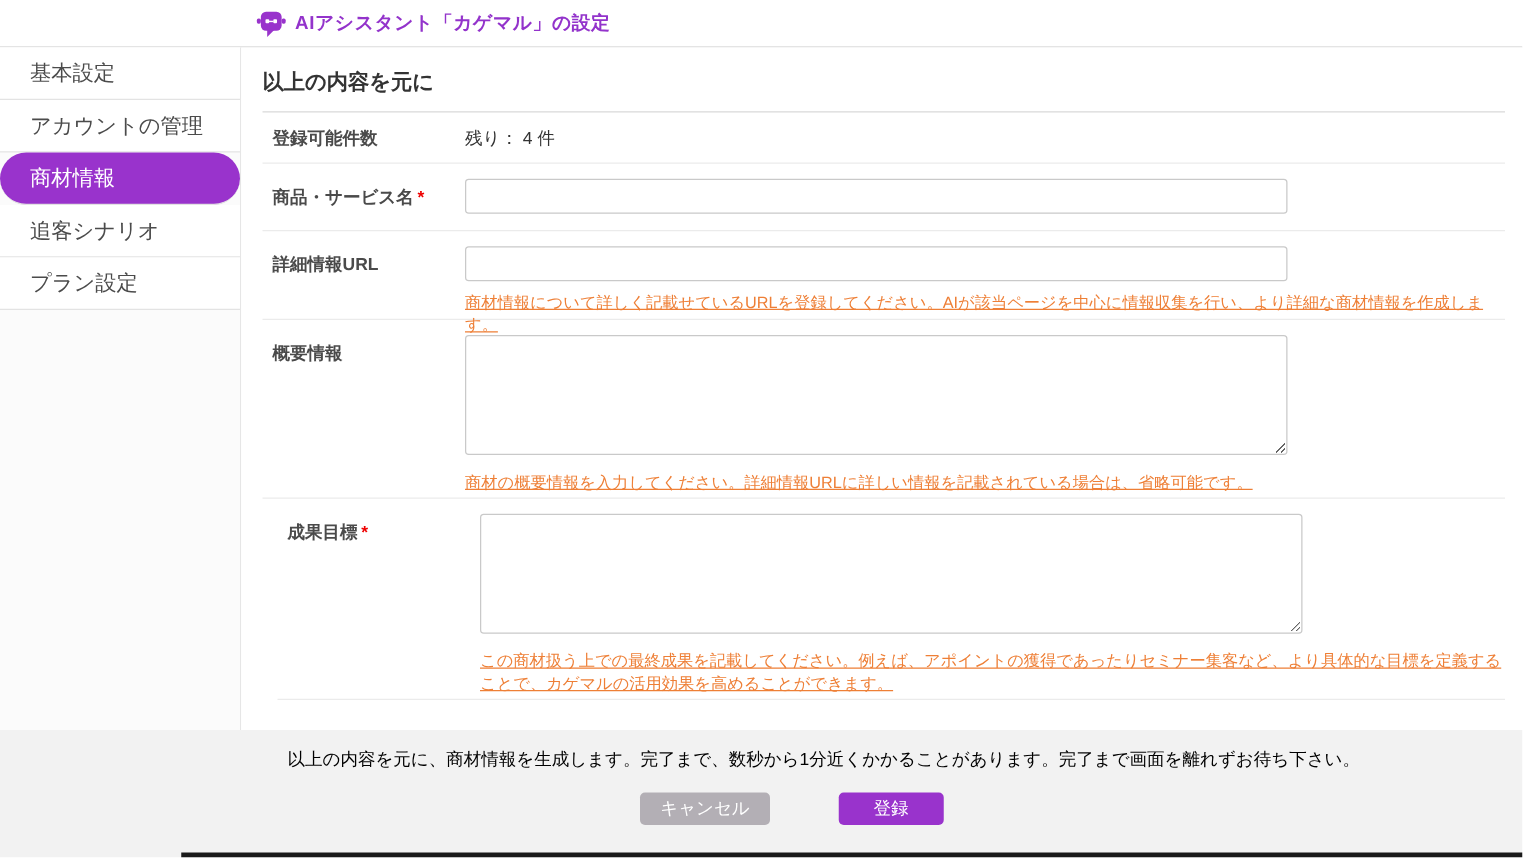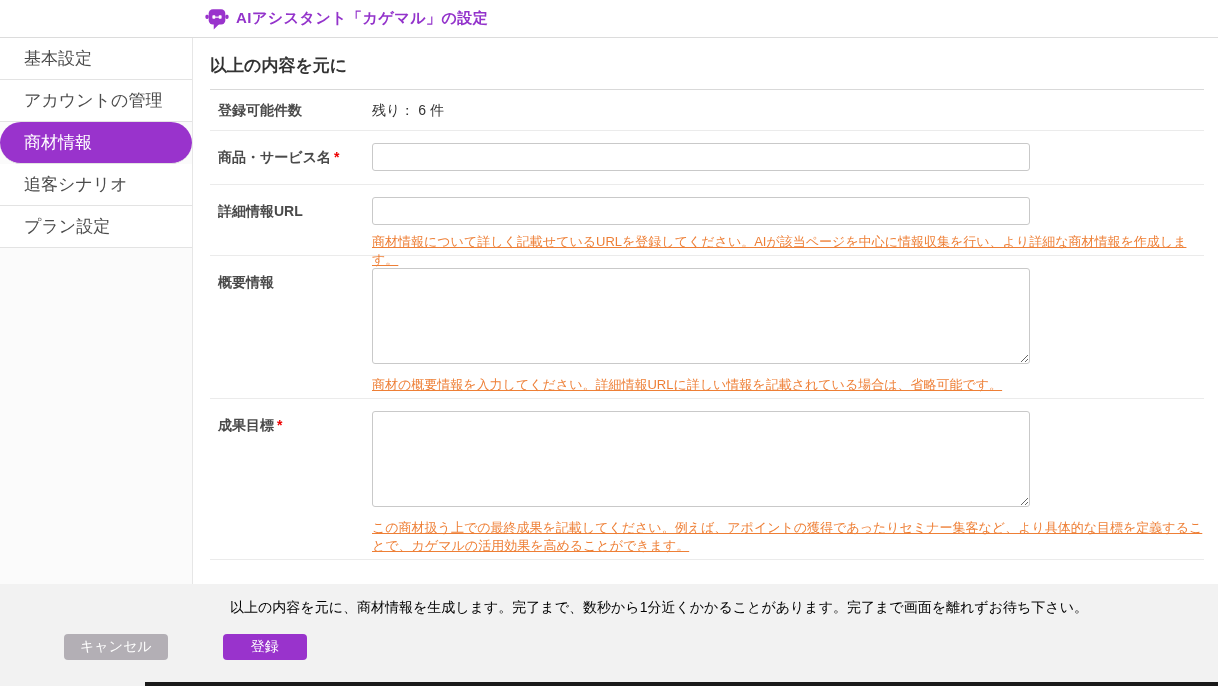--- a/index.html
+++ b/index.html
@@ -22,40 +22,40 @@
 
   .main { flex:1 1 auto; background:#fff; padding:0 14px 0 17px; overflow:hidden; }
   .section-title { font-size:17px; font-weight:bold; color:#333; padding:16px 0 12px 0;
     border-bottom:1px solid #d9d9d9; }
 
   .frow { display:flex; border-bottom:1px solid #ebebeb; padding:12px 0 12px 8px; }
   .frow.r-quota   { height:41px;  align-items:center; padding-top:0; padding-bottom:0; }
   .frow.r-name    { height:54px;  }
   .frow.r-url     { height:71px;  }
   .frow.r-summary { height:143px; }
-  .frow.r-goal    { height:161px; }
+  .frow.r-goal    { height:161px;margin-left:12px; }
   .flabel { width:154px; flex:0 0 154px; font-size:14px; font-weight:bold; color:#4a4a4a; line-height:28px; }
   .req { color:#ee0000; margin-left:3px; font-weight:bold; }
   .fctrl { flex:1 1 auto; }
   .fvalue { font-size:14px; color:#333; line-height:28px; }
 
   .tinput { width:658px; height:28px; border:1px solid #c9c9c9; border-radius:3px;
     font-size:14px; padding:0 8px; color:#333; background:#fff; outline:none;
     font-family:"Liberation Sans","DejaVu Sans",sans-serif; }
   .tarea { width:658px; height:96px; border:1px solid #c9c9c9; border-radius:3px;
     font-size:14px; padding:4px 8px; color:#333; background:#fff; outline:none; resize:both;
     font-family:"Liberation Sans","DejaVu Sans",sans-serif; }
   .help { margin-top:8px; font-size:13px; line-height:18px; color:#ee7f36; max-width:832px;text-decoration:underline; }
 
   
   .footer { height:102px; flex:0 0 102px; background:#f2f2f2; position:relative;
     padding-top:15px; text-align:center; }
   .footer-inner { padding-left:100px; }
   .footer-note { font-size:14px; color:#000000; }
-  .btn-row { margin-top:17px; display:flex; justify-content:flex-start; gap:55px; padding-left:64px; }
+  .btn-row { margin-top:17px; display:flex; justify-content:center; gap:55px; padding-left:49px; }
   .btn { height:26px; min-width:84px; border:none; border-radius:4px; color:#fff;
     font-size:14px; padding:0 16px; cursor:pointer;
     font-family:"Liberation Sans","DejaVu Sans",sans-serif; }
   .btn-cancel { background:#b3afb5; }
   .btn-submit { background:#9933cc; }
   .bottom-bar { position:absolute; left:145px; right:0; bottom:0; height:4px; background:#1a1a1a; }
 </style>
 </head>
 <body>
 
@@ -85,21 +85,21 @@
       <div class="side-item">追客シナリオ</div>
       <div class="side-item">プラン設定</div>
     </div>
 
     <div class="main">
       <div class="section-title">以上の内容を元に</div>
 
       <div class="frow r-quota">
         <div class="flabel">登録可能件数</div>
         <div class="fctrl">
-          <span class="fvalue">残り： 6 件</span>
+          <span class="fvalue">残り： 4 件</span>
         </div>
       </div>
 
       <div class="frow r-name">
         <div class="flabel">
           <span>商品・サービス名</span><span class="req">*</span>
         </div>
         <div class="fctrl">
           <input type="text" class="tinput" value="" style="">
         </div>

